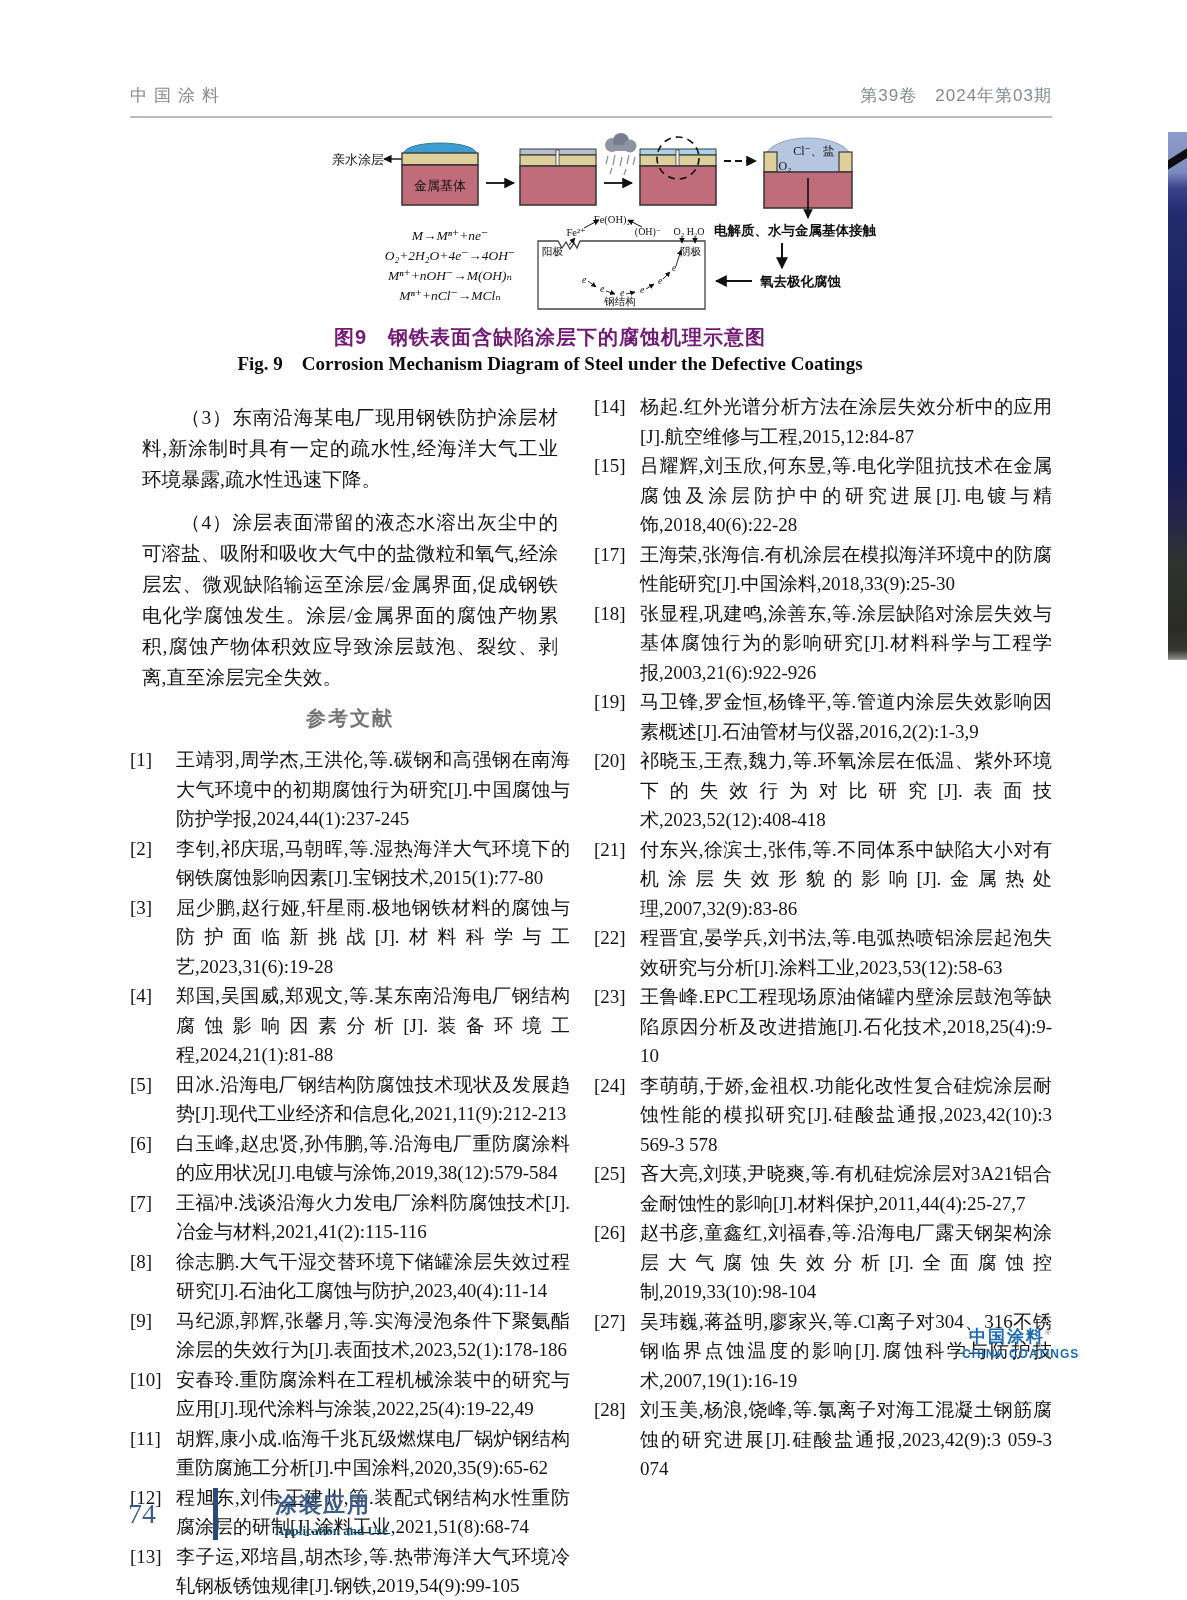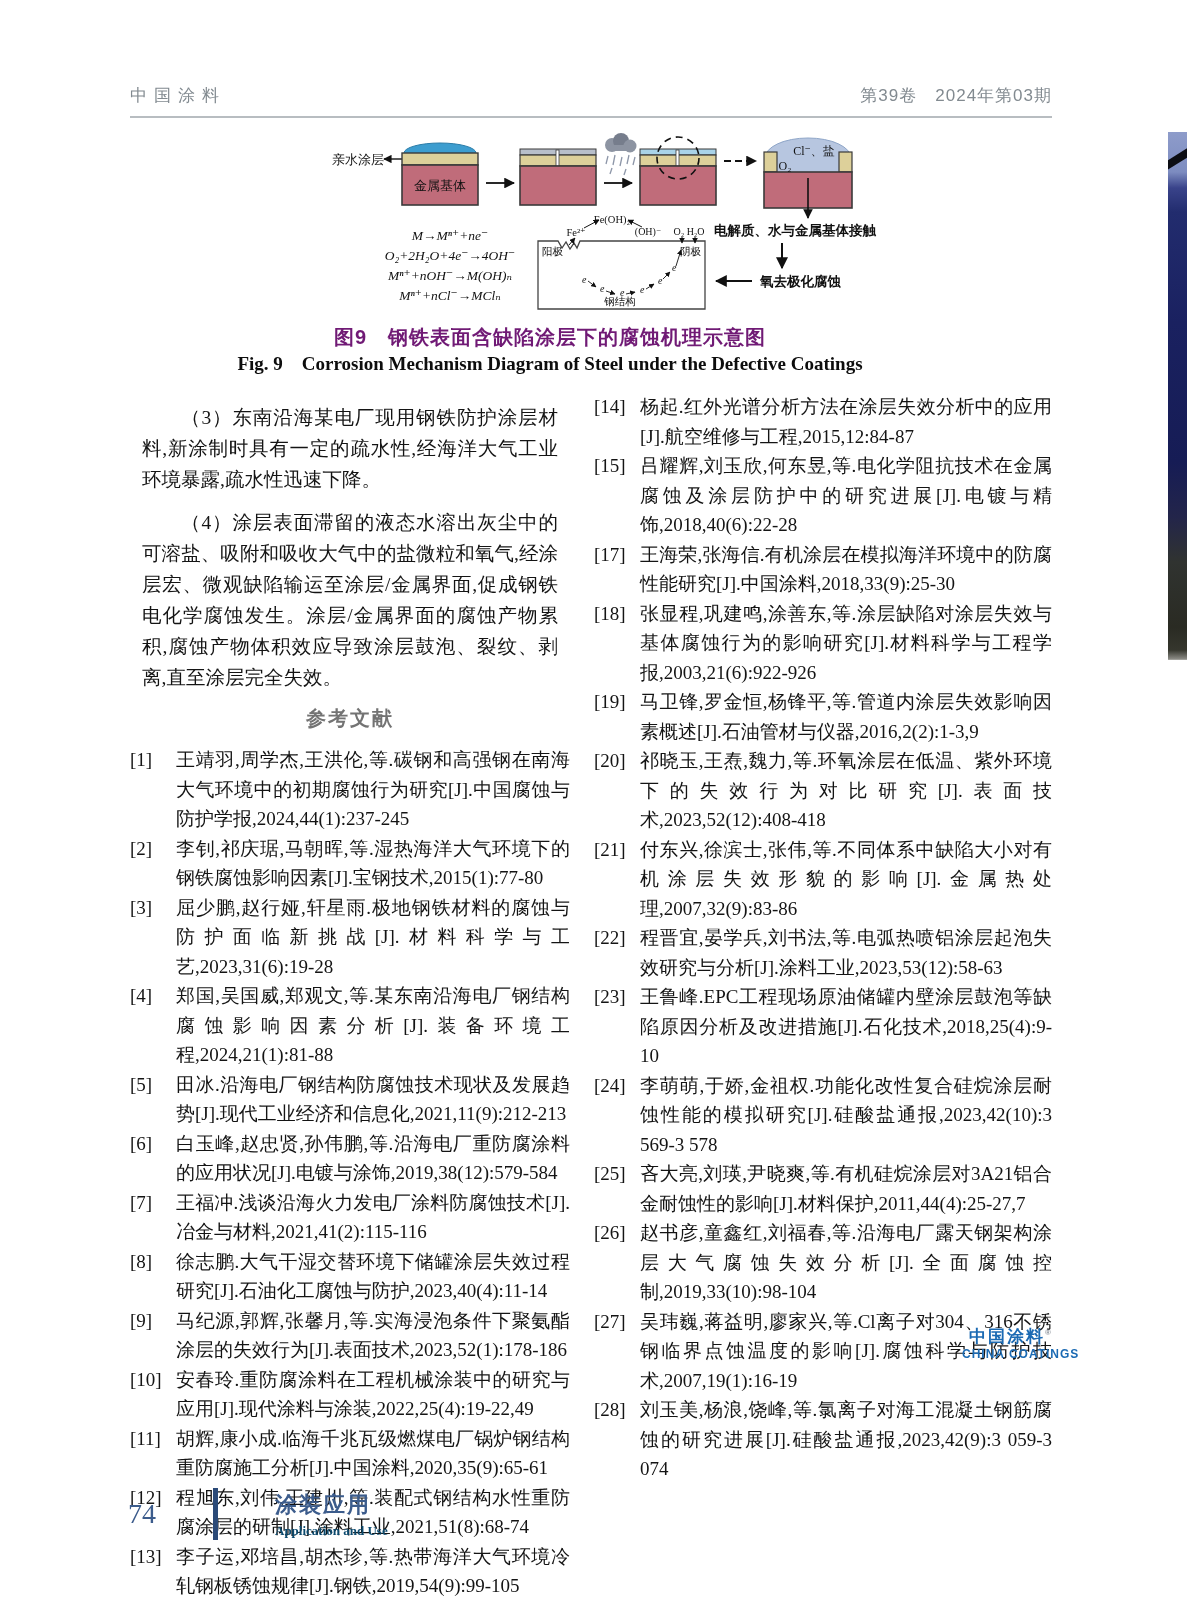--- a/index.html
+++ b/index.html
@@ -248,21 +248,21 @@
       <li class="ref">
         <span class="ref-num">[9]</span>
         <span class="ref-text">马纪源,郭辉,张馨月,等.实海浸泡条件下聚氨酯涂层的失效行为[J].表面技术,2023,52(1):178-186</span>
       </li>
       <li class="ref">
         <span class="ref-num">[10]</span>
         <span class="ref-text">安春玲.重防腐涂料在工程机械涂装中的研究与应用[J].现代涂料与涂装,2022,25(4):19-22,49</span>
       </li>
       <li class="ref">
         <span class="ref-num">[11]</span>
-        <span class="ref-text">胡辉,康小成.临海千兆瓦级燃煤电厂锅炉钢结构重防腐施工分析[J].中国涂料,2020,35(9):65-61</span>
+        <span class="ref-text">胡辉,康小成.临海千兆瓦级燃煤电厂锅炉钢结构重防腐施工分析[J].中国涂料,2020,35(9):65-62</span>
       </li>
       <li class="ref">
         <span class="ref-num">[12]</span>
         <span class="ref-text">程旭东,刘伟,王建川,等.装配式钢结构水性重防腐涂层的研制[J].涂料工业,2021,51(8):68-74</span>
       </li>
       <li class="ref">
         <span class="ref-num">[13]</span>
         <span class="ref-text">李子运,邓培昌,胡杰珍,等.热带海洋大气环境冷轧钢板锈蚀规律[J].钢铁,2019,54(9):99-105</span>
       </li>
     </ol>

